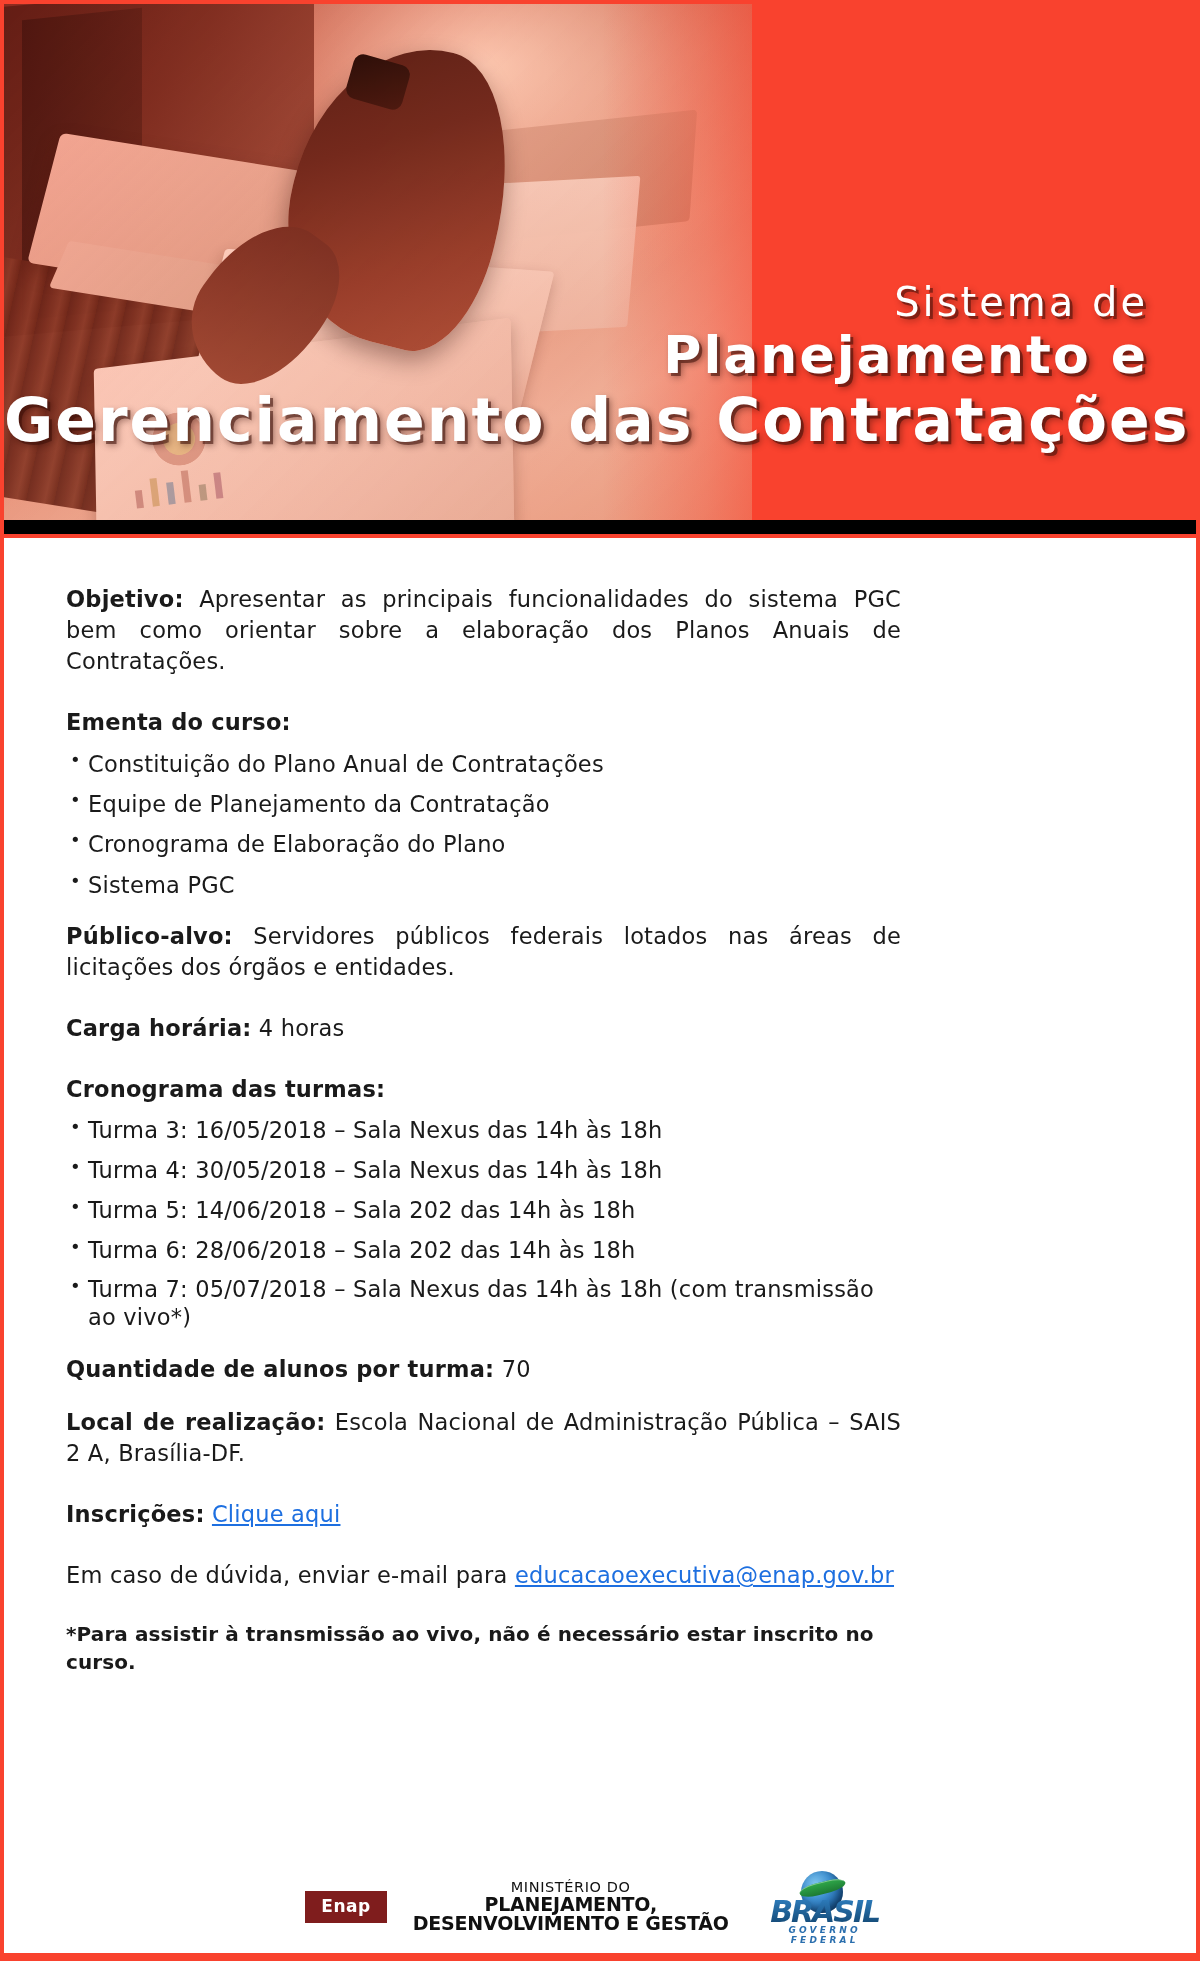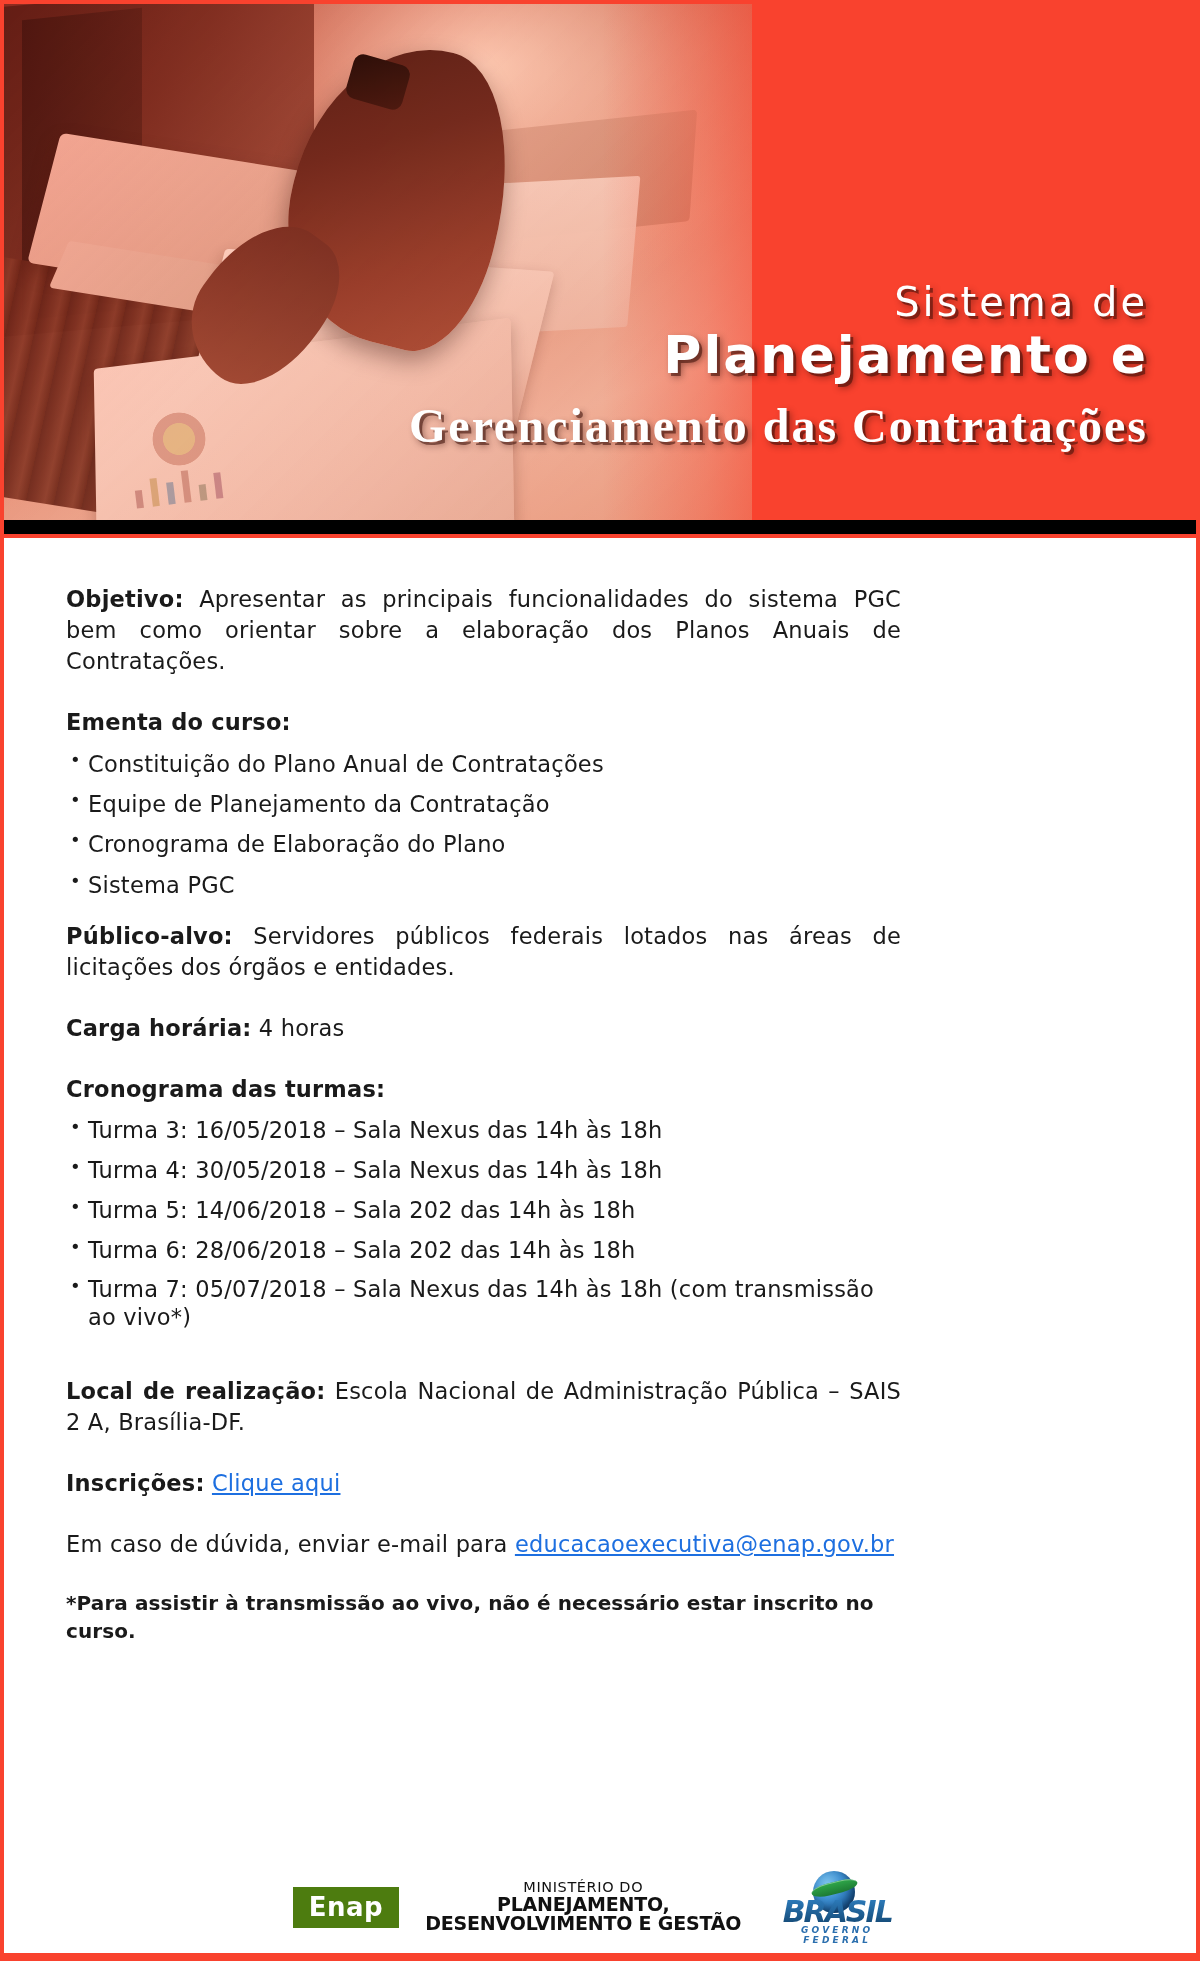--- a/index.html
+++ b/index.html
@@ -159,21 +159,21 @@
     font-weight:700;
     letter-spacing:2px;
     white-space:nowrap;
     line-height:1.02;
     text-shadow:
       3px 3px 0 rgba(60,15,8,.55),
       4px 4px 7px rgba(50,12,6,.45);
   }
   .title-1{font-size:40px;letter-spacing:3px;font-weight:400;padding-top:278px;}
   .title-2{font-size:52px;margin-top:6px;}
-  .title-3{font-size:48px;margin-top:20px;font-family:Liberation Serif, serif;}
+  .title-3{font-size:60px;margin-top:8px;}
 
   .black-bar{
     width:1192px;height:14px;background:#000000;
   }
   .red-rule{
     width:1192px;height:4px;background:#f9422e;
   }
 
   
   .body{
@@ -218,24 +218,24 @@
   
   .footer{
     position:absolute;
     left:0;right:0;bottom:18px;
     display:flex;
     align-items:center;
     justify-content:center;
     gap:26px;
   }
   .enap-logo{
-    background:#4d7c0f;
+    background:#7f1d1d;
     color:#ffffff;
     font-weight:700;
-    font-size:26px;
+    font-size:17px;
     padding:7px 16px 8px 16px;
     letter-spacing:.5px;
     line-height:1;
   }
   .min-logo{
     text-align:center;
     color:#111;
     line-height:1.02;
   }
   .min-l1{font-size:14.5px;font-weight:400;letter-spacing:.6px;}
@@ -355,20 +355,23 @@
     <ul class="blist turmas">
       <li>Turma 3: 16/05/2018 – Sala Nexus das 14h às 18h</li>
       <li>Turma 4: 30/05/2018 – Sala Nexus das 14h às 18h</li>
       <li>Turma 5: 14/06/2018 – Sala 202 das 14h às 18h</li>
       <li>Turma 6: 28/06/2018 – Sala 202 das 14h às 18h</li>
       <li>Turma 7: 05/07/2018 – Sala Nexus das 14h às 18h (com transmissão ao vivo*)</li>
     </ul>
 
     <div class="gap-md"></div>
 
+    <p class="p">
+      <span class="lbl">Quantidade de alunos por turma:</span><span> 70</span>
+    </p>
 
     <div class="gap-md"></div>
 
     <p class="p just">
       <span class="lbl">Local de realização:</span><span> Escola Nacional de Administração Pública – SAIS 2 A, Brasília-DF.</span>
     </p>
 
     <div class="gap-lg"></div>
 
     <p class="p">

